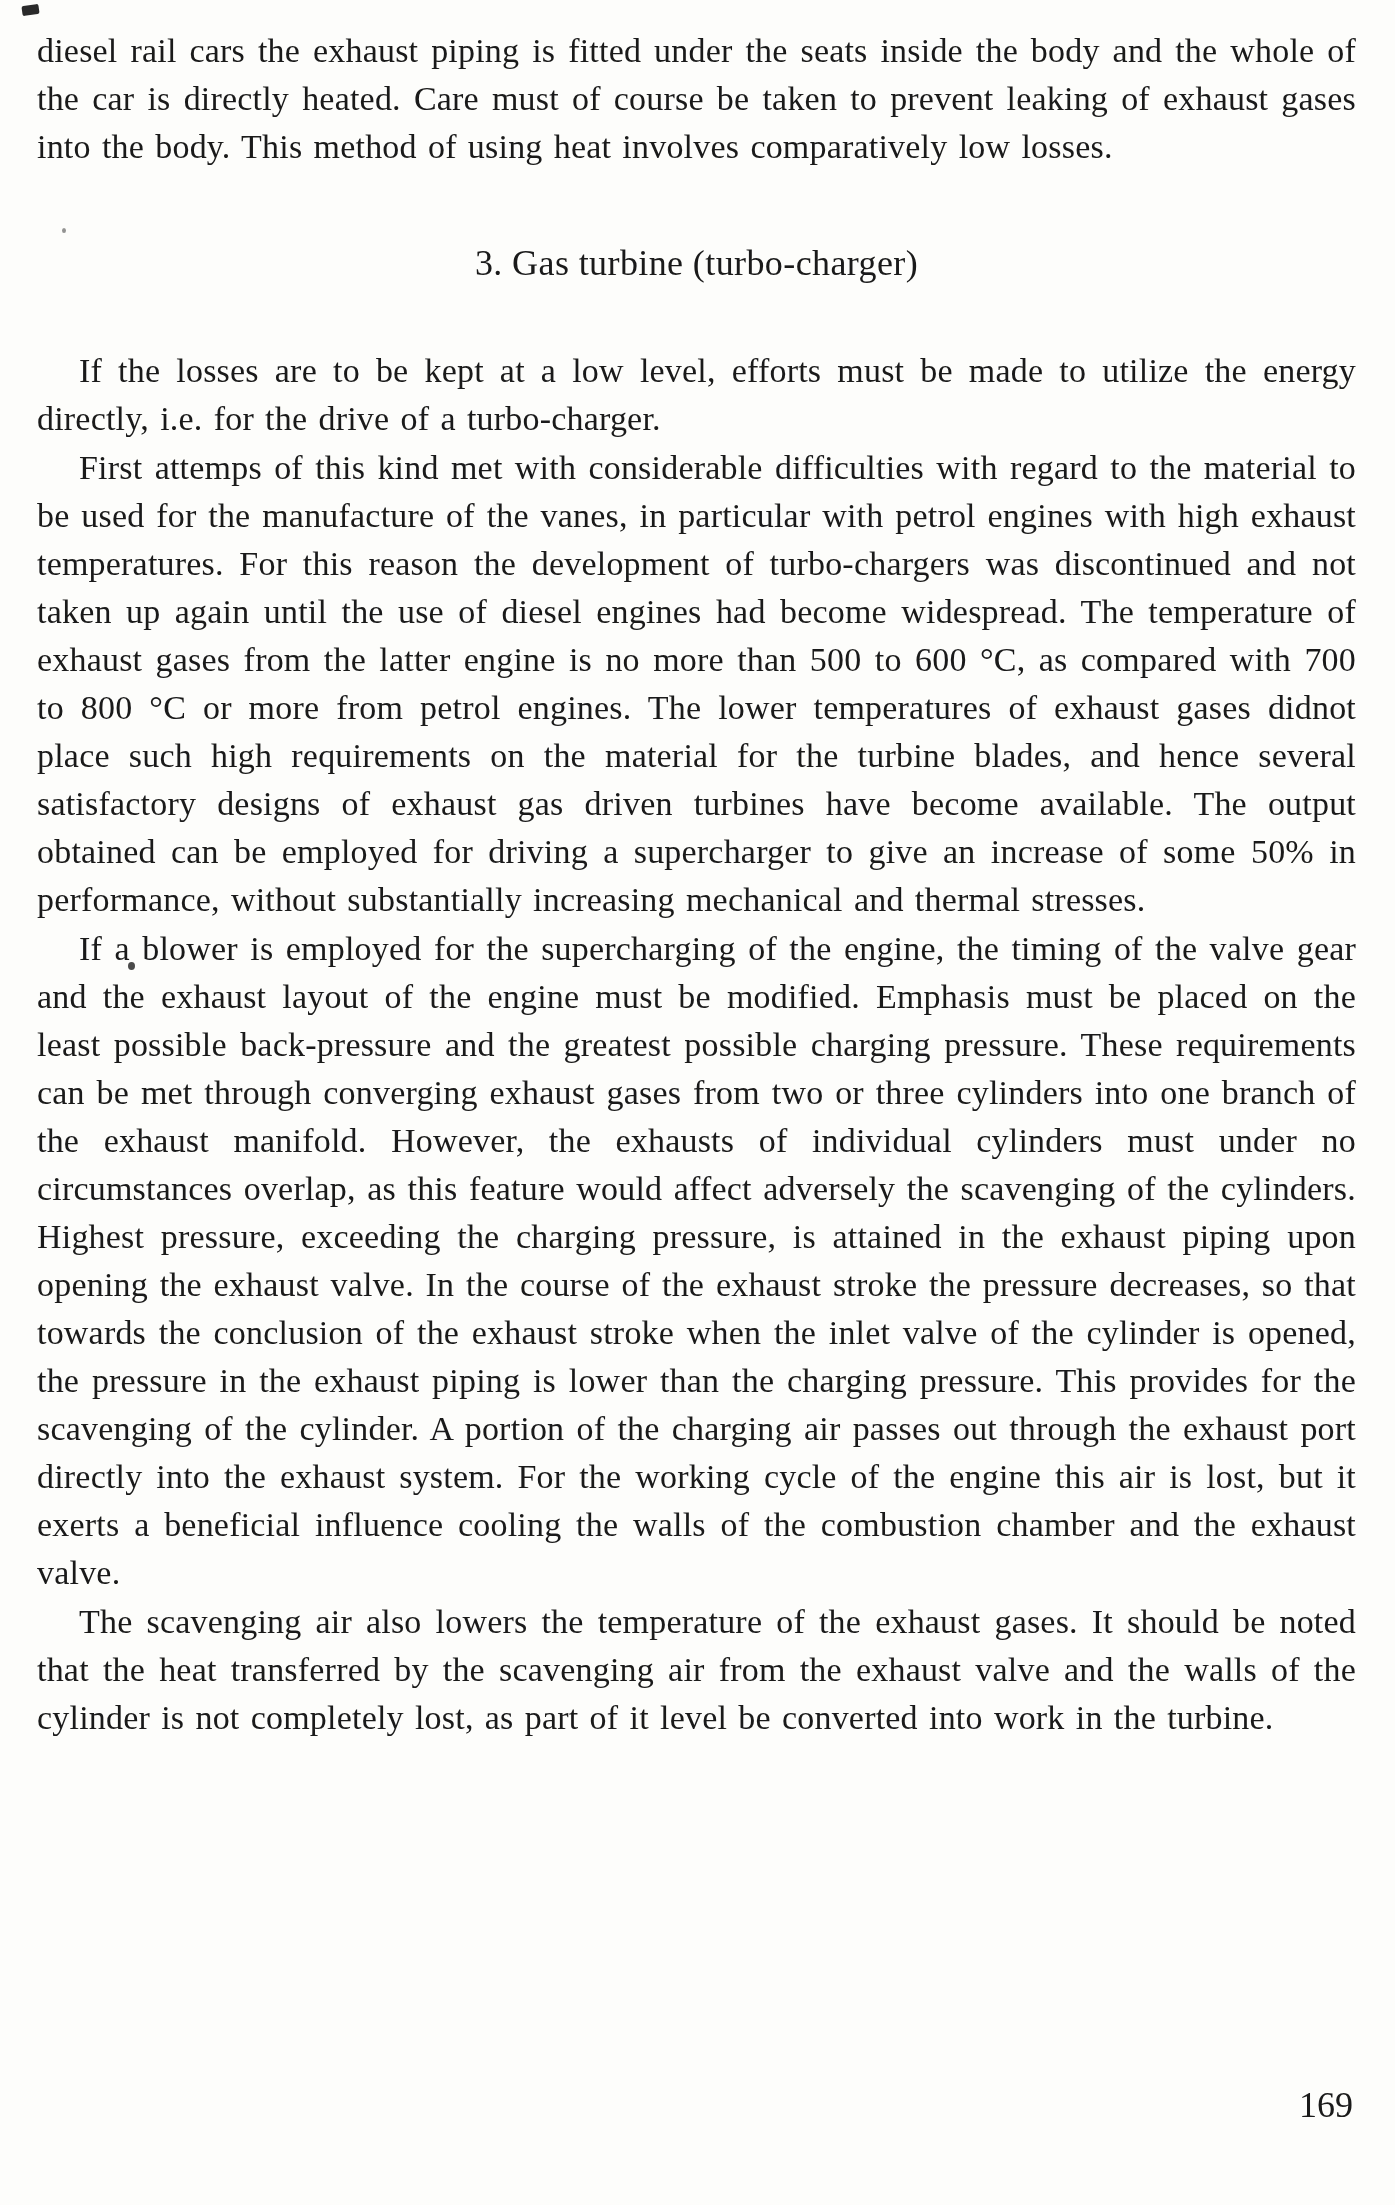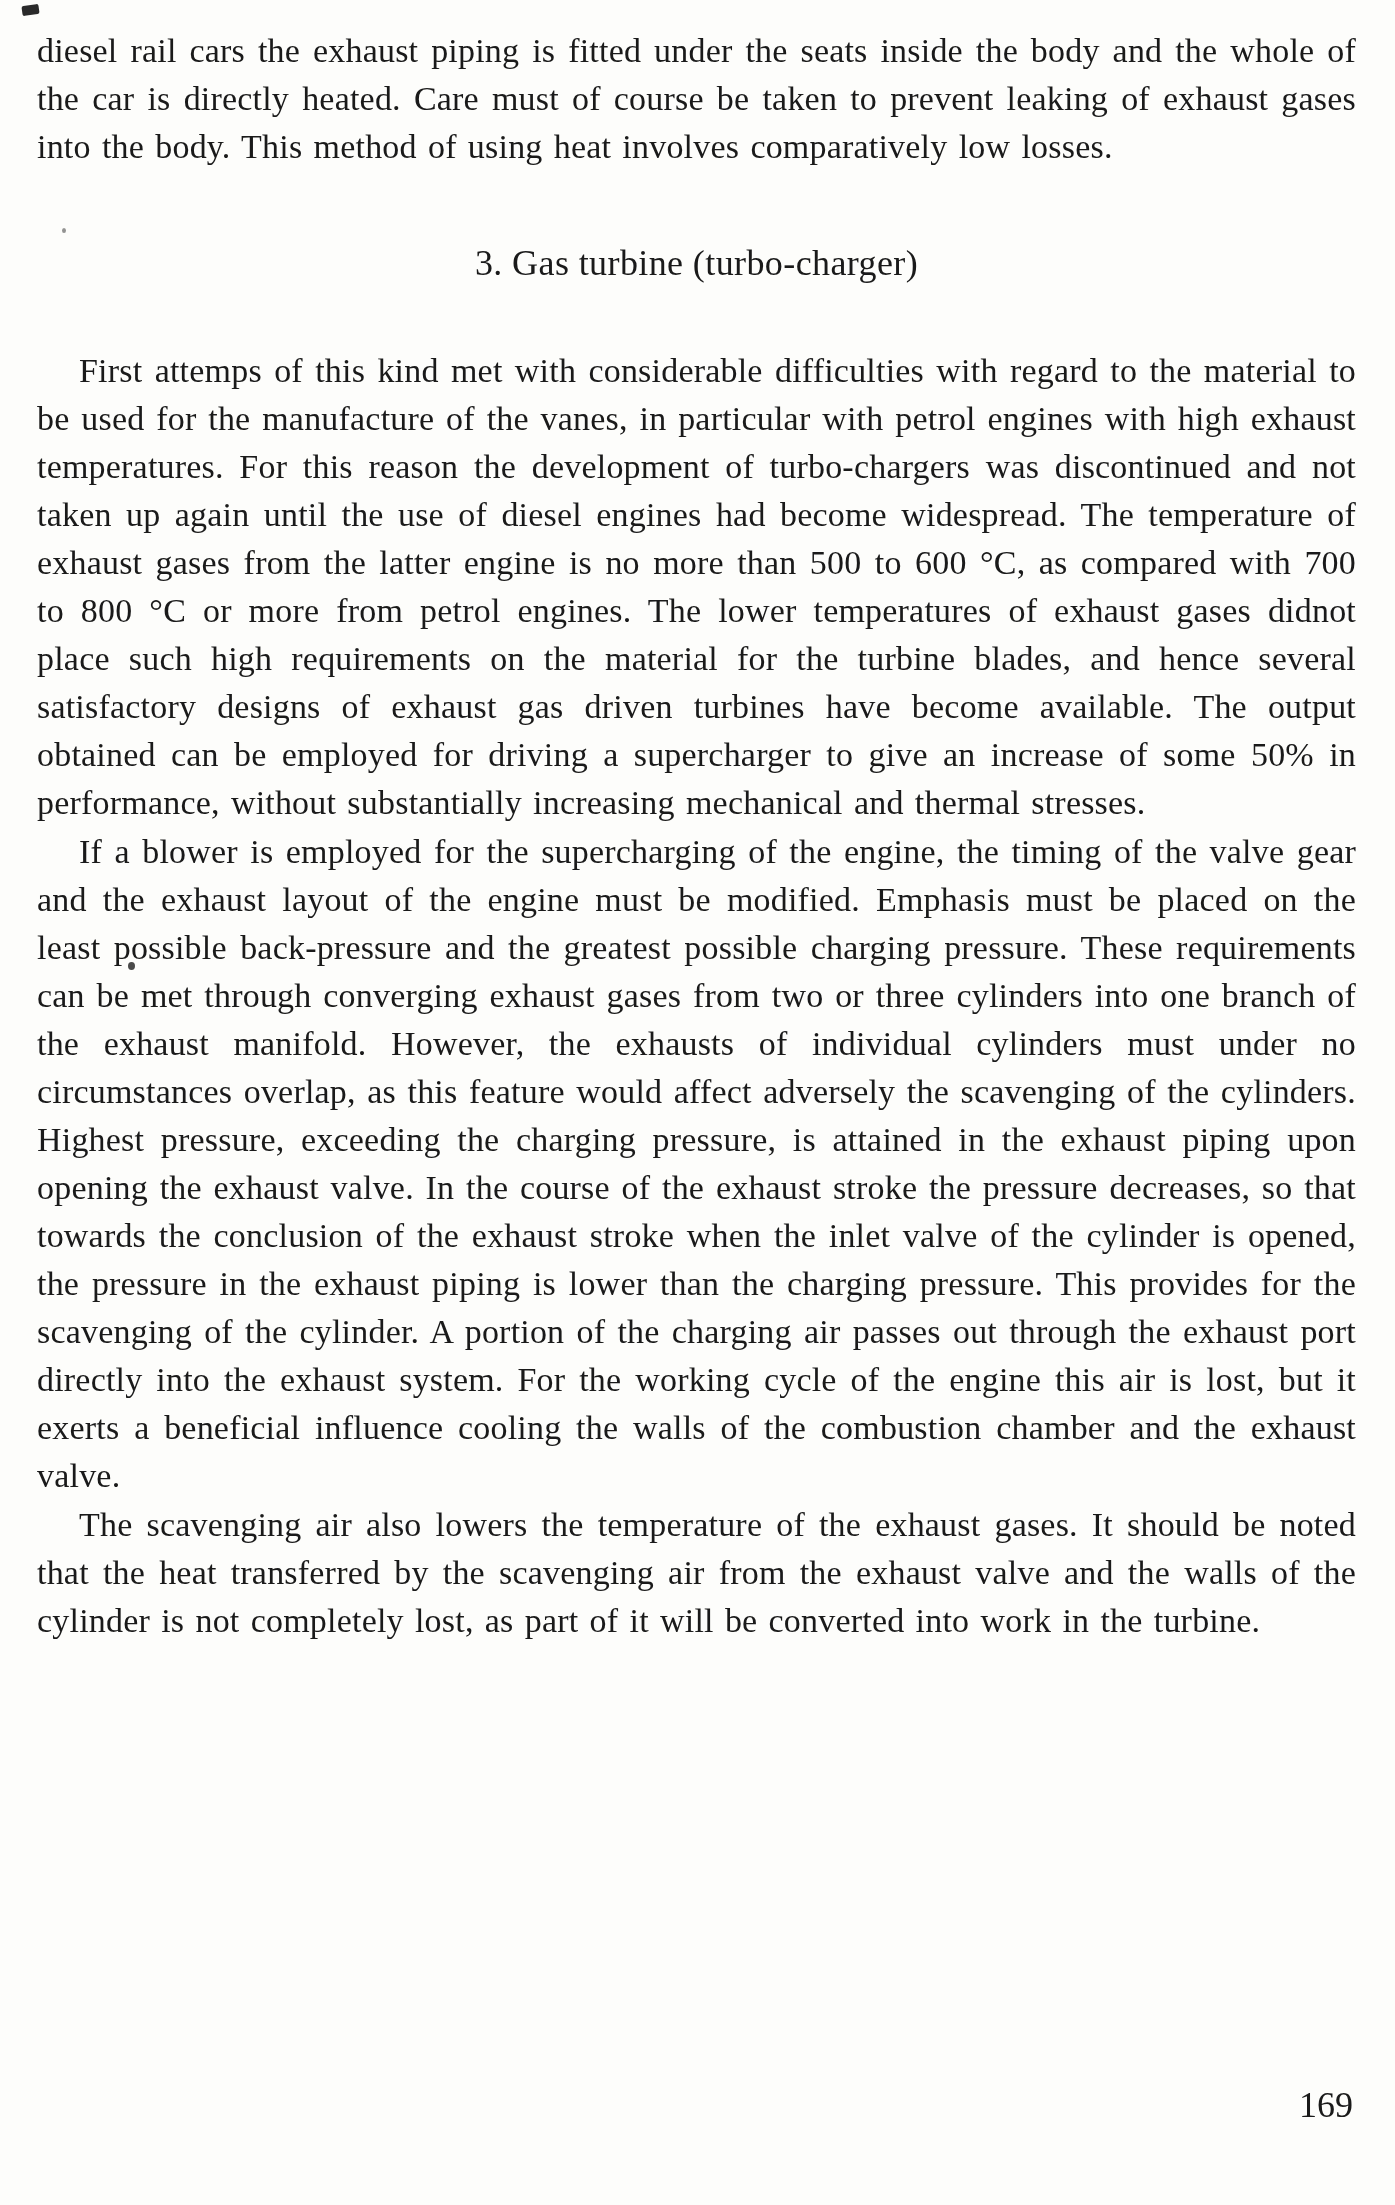--- a/index.html
+++ b/index.html
@@ -71,23 +71,24 @@
 <div class="page">
 
   <span class="artifact mark-top-left"></span>
   <span class="artifact speck-1"></span>
   <span class="artifact speck-2"></span>
 
   <p class="para">diesel rail cars the exhaust piping is fitted under the seats inside the body and the whole of the car is directly heated. Care must of course be taken to prevent leaking of exhaust gases into the body. This method of using heat involves comparatively low losses.</p>
 
   <h2 class="heading">3. Gas turbine (turbo-charger)</h2>
 
+  <p class="para indent">If the losses are to be kept at a low level, efforts must be made to utilize the energy directly, i.e. for the drive of a turbo-charger.</p>
 
   <p class="para indent">First attemps of this kind met with considerable difficulties with regard to the material to be used for the manufacture of the vanes, in particular with petrol engines with high exhaust temperatures. For this reason the development of turbo-chargers was discontinued and not taken up again until the use of diesel engines had become widespread. The temperature of exhaust gases from the latter engine is no more than 500 to 600 °C, as compared with 700 to 800 °C or more from petrol engines. The lower temperatures of exhaust gases didnot place such high requirements on the material for the turbine blades, and hence several satisfactory designs of exhaust gas driven turbines have become available. The output obtained can be employed for driving a supercharger to give an increase of some 50% in performance, without substantially increasing mechanical and thermal stresses.</p>
 
 
   <p class="para indent">If a blower is employed for the supercharging of the engine, the timing of the valve gear and the exhaust layout of the engine must be modified. Emphasis must be placed on the least possible back-pressure and the greatest possible charging pressure. These requirements can be met through converging exhaust gases from two or three cylinders into one branch of the exhaust manifold. However, the exhausts of individual cylinders must under no circumstances overlap, as this feature would affect adversely the scavenging of the cylinders. Highest pressure, exceeding the charging pressure, is attained in the exhaust piping upon opening the exhaust valve. In the course of the exhaust stroke the pressure decreases, so that towards the conclusion of the exhaust stroke when the inlet valve of the cylinder is opened, the pressure in the exhaust piping is lower than the charging pressure. This provides for the scavenging of the cylinder. A portion of the charging air passes out through the exhaust port directly into the exhaust system. For the working cycle of the engine this air is lost, but it exerts a beneficial influence cooling the walls of the combustion chamber and the exhaust valve.</p>
 
-  <p class="para indent">The scavenging air also lowers the temperature of the exhaust gases. It should be noted that the heat transferred by the scavenging air from the exhaust valve and the walls of the cylinder is not completely lost, as part of it will be converted into work in the turbine.</p>
+  <p class="para indent">The scavenging air also lowers the temperature of the exhaust gases. It should be noted that the heat transferred by the scavenging air from the exhaust valve and the walls of the cylinder is not completely lost, as part of it level be converted into work in the turbine.</p>
 
   <div class="page-number">169</div>
 
 </div>
 
 </body></html>

